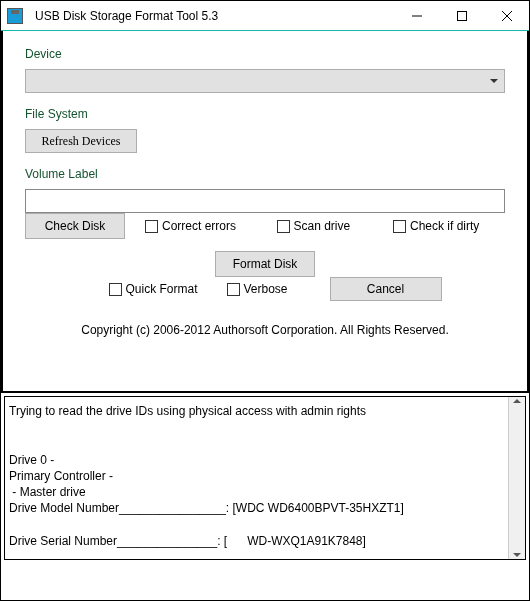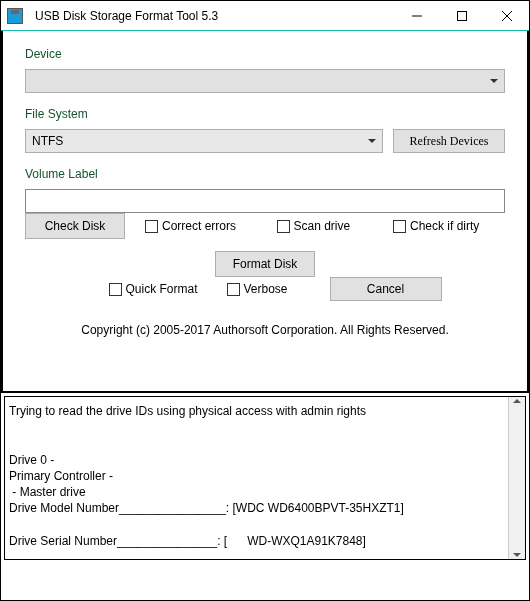--- a/index.html
+++ b/index.html
@@ -216,24 +216,20 @@
   <div class="form-panel">
 
     <div class="field-label">Device</div>
     <div class="dropdown gap">
       <span></span>
       <div class="dropdown-arrow"></div>
     </div>
 
     <div class="field-label">File System</div>
     <div class="fs-row gap">
-      <div class="dropdown-light">
-        <span>NTFS</span>
-        <div class="dropdown-arrow"></div>
-      </div>
       <div class="btn refresh-btn">Refresh Devices</div>
     </div>
 
     <div class="field-label">Volume Label</div>
     <input class="textinput" type="text" value="" style="">
 
     <div class="action-row">
       <div class="action-btn">Check Disk</div>
       <div class="row1-opts">
         <label class="cb">
@@ -259,21 +255,21 @@
           <span>Quick Format</span>
         </label>
         <label class="cb">
           <span class="cb-box"></span>
           <span>Verbose</span>
         </label>
         <div class="btn cancel-btn">Cancel</div>
       </div>
     </div>
 
-    <div class="copyright">Copyright (c) 2005-2017 Authorsoft Corporation. All Rights Reserved.</div>
+    <div class="copyright">Copyright (c) 2006-2012 Authorsoft Corporation. All Rights Reserved.</div>
   </div>
 
   <div class="log-panel">
     <div class="log-content">Trying to read the drive IDs using physical access with admin rights
 
 
 Drive 0 -
 Primary Controller -
  - Master drive
 Drive Model Number________________: [WDC WD6400BPVT-35HXZT1]

